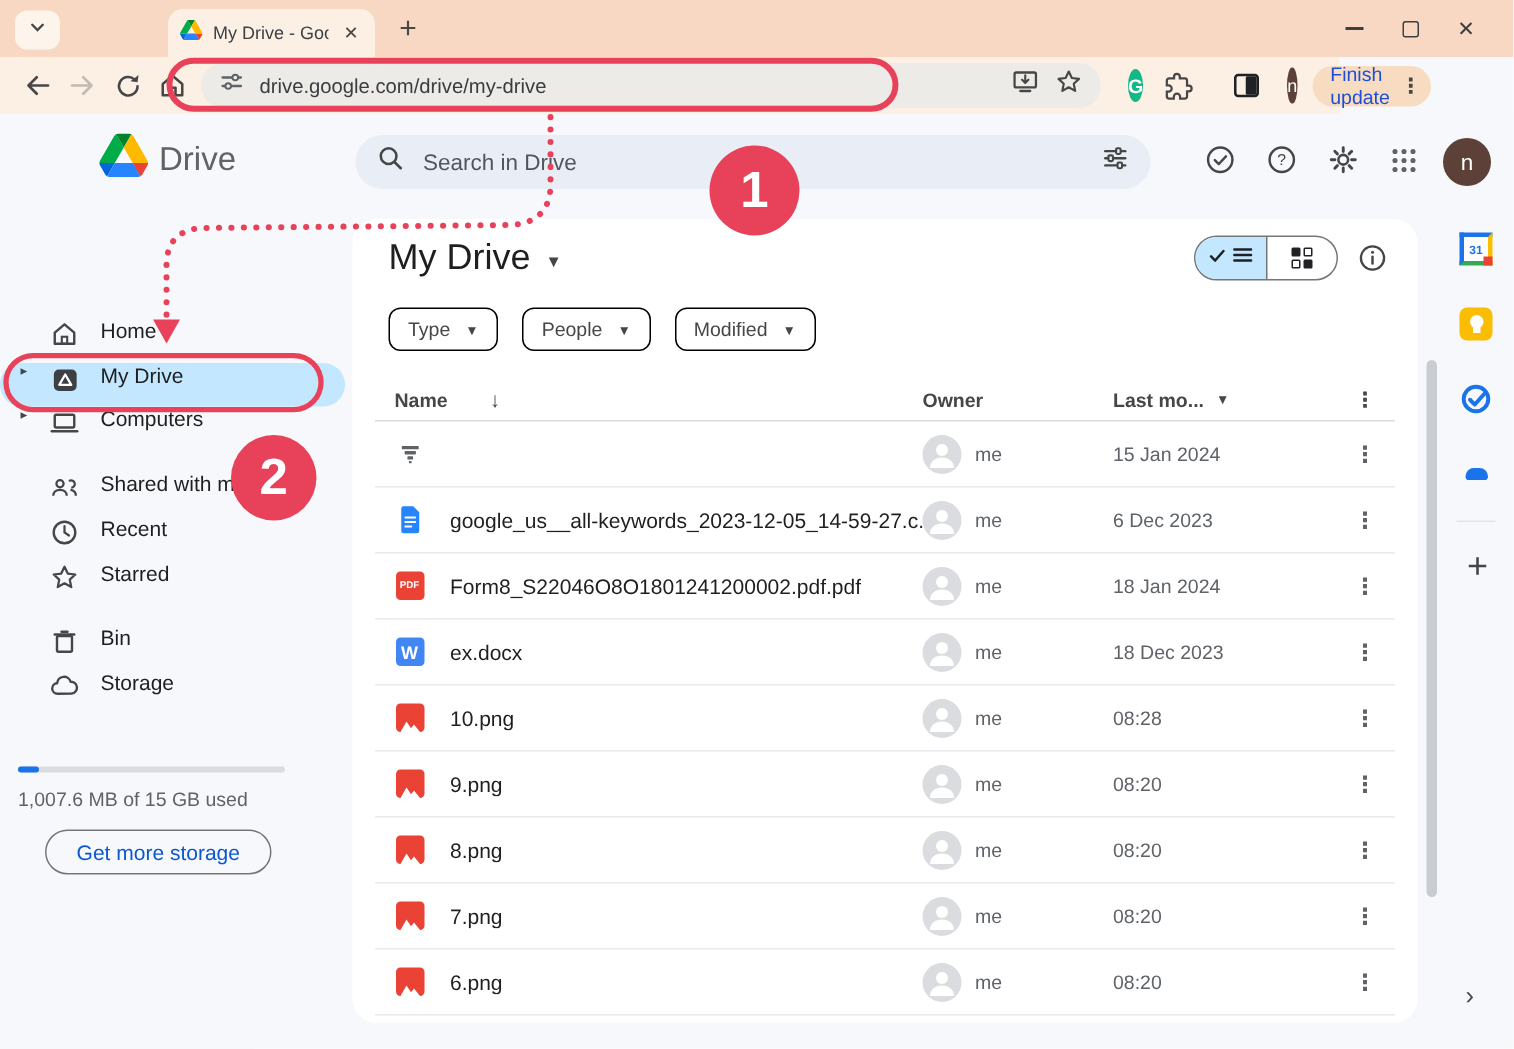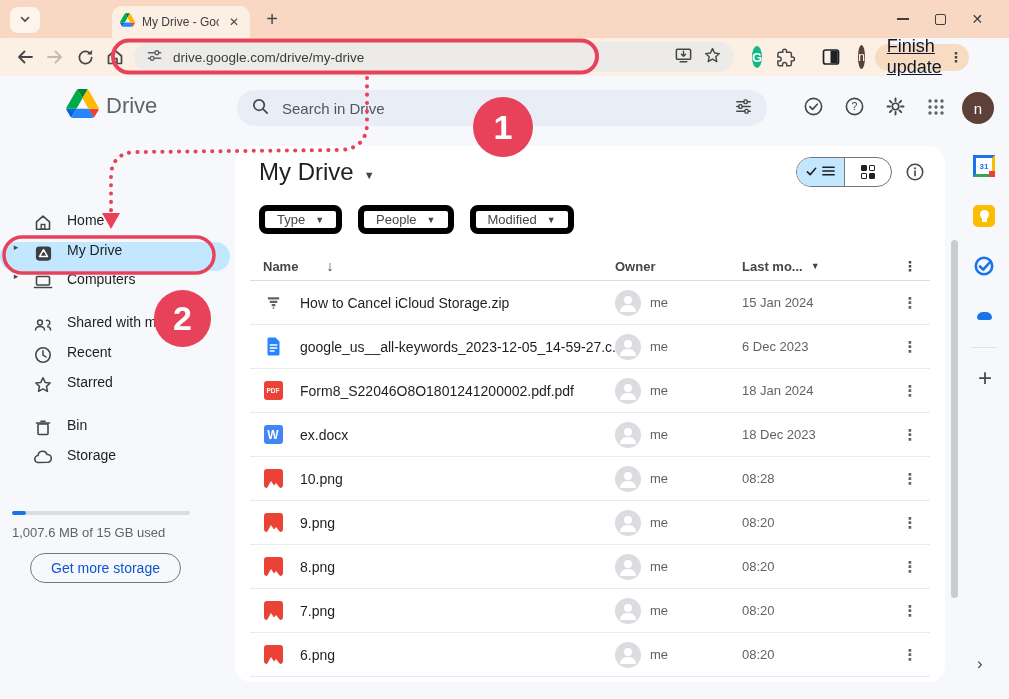--- a/index.html
+++ b/index.html
@@ -19,21 +19,21 @@
   .win-close { font-size:14px; color:#3C4043; }
 
   .toolbar { position:absolute; left:0; top:38px; width:893px; height:38px; background:#FCEFE4; display:flex; align-items:center; padding-left:10px; }
   .tb-icon { width:30px; height:30px; display:flex; align-items:center; justify-content:center; flex:0 0 auto; }
   .addressbar { margin-left:4px; width:600px; height:30px; background:#EDEBE8; border-radius:15px; display:flex; align-items:center; padding:0 12px; gap:10px; flex:0 0 auto; }
   .url-text { font-size:13.5px; color:#3A3D40; white-space:nowrap; flex:1; }
   .gram-badge { margin-left:18px; width:22px; height:22px; border-radius:50%; background:#12B886; color:#fff; font-size:13px; font-weight:bold; display:flex; align-items:center; justify-content:center; }
   .tb-sep { margin-left:12px; width:2px; height:20px; background:#F2B590; border-radius:1px; }
   .tb-avatar { margin-left:12px; width:24px; height:24px; border-radius:50%; background:#5D4037; color:#fff; font-size:12px; display:flex; align-items:center; justify-content:center; }
   .finish-pill { margin-left:10px; height:27px; background:#F8DCC1; border-radius:14px; display:flex; align-items:center; padding:0 6px 0 12px; gap:7px; }
-  .finish-label { font-size:18px; color:#0f172a;text-decoration:underline; }
+  .finish-label { font-size:13px; color:#1d4ed8; }
   .kebab { font-size:14px; color:#474747; font-weight:bold; letter-spacing:0; }
 
   
   .page { position:absolute; left:0; top:76px; width:1009px; height:623px; background:#F6F8FC; }
 
   .drive-logo { position:absolute; left:66px; top:13px; }
   .drive-brand { position:absolute; left:106px; top:17px; font-size:22px; color:#5F6368; }
   .searchbar { position:absolute; left:237px; top:14px; width:530px; height:36px; background:#E9EEF6; border-radius:18px; display:flex; align-items:center; padding:0 14px; gap:12px; }
   .search-ph { font-size:15px; color:#51565E; flex:1; }
   .hdr-icons { position:absolute; left:803px; top:20px; display:flex; gap:20px; align-items:center; }
@@ -62,21 +62,21 @@
   .title-caret { font-size:11px; color:#444746; margin-top:6px; }
   .view-toggle { position:absolute; left:561px; top:11px; width:96px; height:30px; border:1px solid #747775; border-radius:15px; display:flex; overflow:hidden; background:#fff; }
   .vt-seg { flex:1; display:flex; align-items:center; justify-content:center; gap:5px; }
   .vt-seg.sel { background:#C2E7FF; }
   .vt-seg.right { border-left:1px solid #747775; }
   .grid-ic { display:grid; grid-template-columns:6px 6px; grid-template-rows:6px 6px; gap:2px; }
   .grid-ic i { border:1.5px solid #202124; border-radius:1px; }
   .grid-ic i:nth-child(1), .grid-ic i:nth-child(4) { background:#202124; }
   .info-btn { position:absolute; left:670px; top:16px; }
   .chips { position:absolute; left:24px; top:59px; display:flex; gap:16px; }
-  .chip { height:29px; border:6px solid #000000; border-radius:8px; background:#fff; display:flex; align-items:center; padding:0 12px; gap:10px; font-size:13px; color:#444746; }
+  .chip { height:29px; border:1px solid #000000; border-radius:8px; background:#fff; display:flex; align-items:center; padding:0 12px; gap:10px; font-size:13px; color:#444746; }
   .chip .caret { font-size:9px; color:#444746; }
 
   .tbl { position:absolute; left:15px; top:106px; width:680px; }
   .tbl-head { height:29px; display:flex; align-items:center; border-bottom:1px solid #DADCE0; font-size:13px; color:#444746; font-weight:bold; }
   .col-name { width:365px; display:flex; align-items:center; padding-left:13px; }
   .col-owner { width:127px; display:flex; align-items:center; }
   .col-mod { width:148px; display:flex; align-items:center; }
   .col-menu { flex:1; display:flex; align-items:center; justify-content:center; }
   .sort-arrow { margin-left:28px; font-size:14px; color:#444746; font-weight:normal; }
   .mod-caret { margin-left:8px; font-size:9px; }
@@ -469,21 +469,20 @@
           <span class="ficon">
             <svg width="17" height="17" viewBox="0 0 18 18">
                 <g fill="#5F6368">
                   <rect x="3" y="3.5" width="12" height="2.4" rx="0.6"></rect>
                   <rect x="5" y="7.1" width="8" height="2.4" rx="0.6"></rect>
                   <rect x="7" y="10.7" width="4" height="2.4" rx="0.6"></rect>
                   <rect x="8.1" y="14.1" width="1.8" height="1.6" rx="0.4"></rect>
                 </g>
               </svg>
           </span>
-          <span class="fname">How to Cancel iCloud Storage.zip</span>
         </div>
         <div class="col-owner">
           <span class="owner-av"><svg width="26" height="26" viewBox="0 0 26 26">
                 <circle cx="13" cy="10" r="4" fill="#fff"></circle>
                 <path d="M5 22 c0-4.5 3.6-7 8-7 s8 2.5 8 7 z" fill="#fff"></path>
               </svg></span>
           <span class="owner-me">me</span>
         </div>
         <div class="col-mod">
             <span class="mod-text">15 Jan 2024</span>

